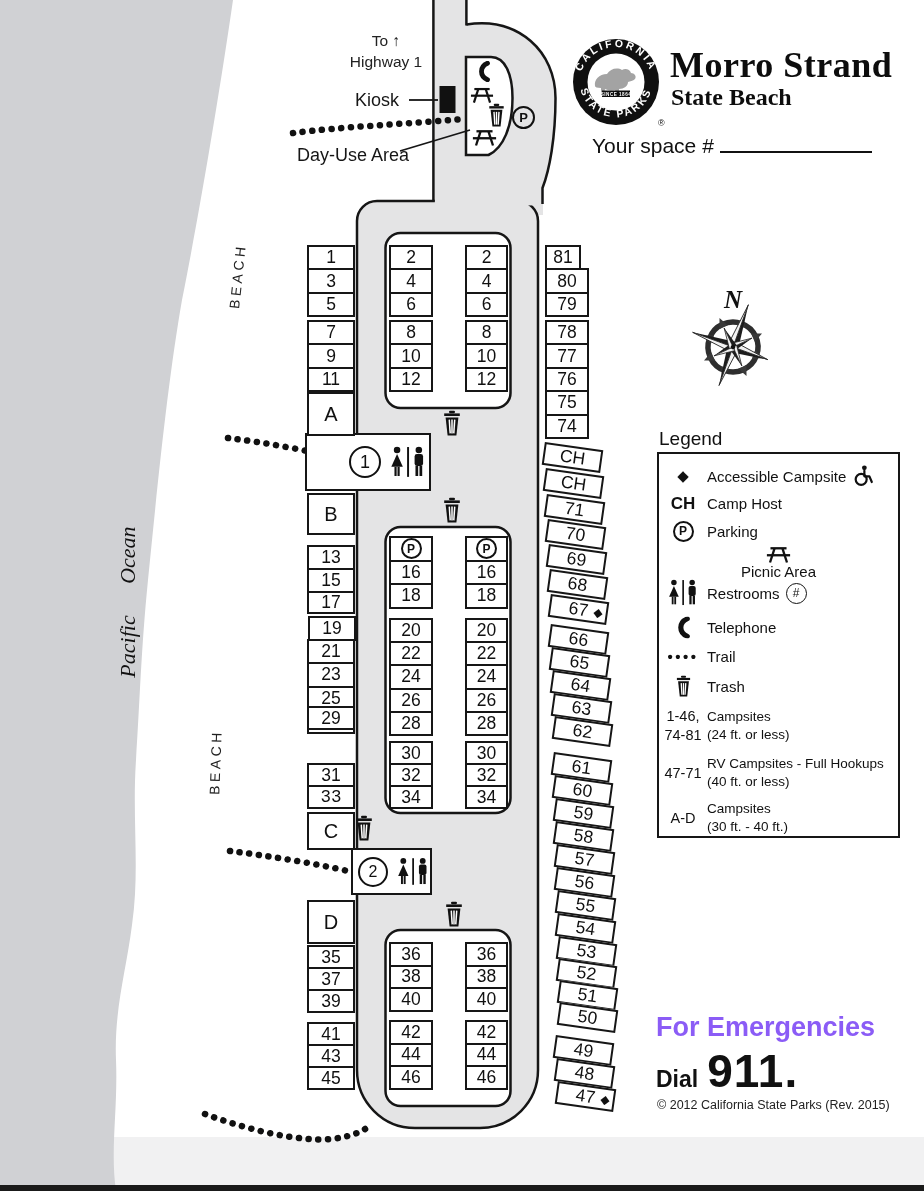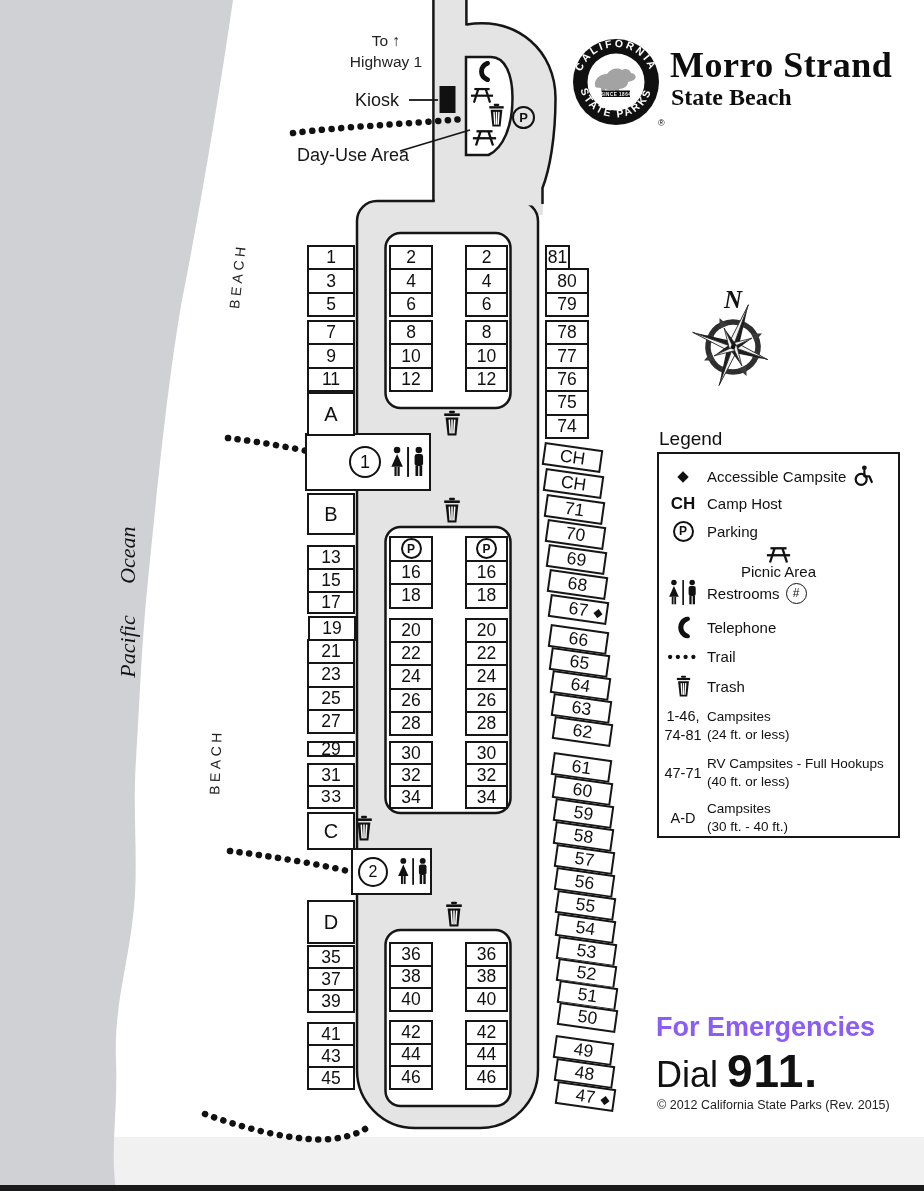--- a/index.html
+++ b/index.html
@@ -58,21 +58,21 @@
   .lch{font-weight:bold;font-size:17px;}
   .ldiamond{font-size:15px;}
   .circle-num{width:19px;height:19px;border:1.8px solid #111;border-radius:50%;font-size:12px;
               display:flex;align-items:center;justify-content:center;flex:none;}
   .ldots{font-size:15px;font-weight:bold;letter-spacing:2.5px;}
 
   
   .emg{position:absolute;left:656px;top:1012px;}
   .emg-l1{font-weight:bold;font-size:27px;color:#8b5cf6;}
   .emg-l2{display:flex;align-items:baseline;gap:9px;margin-top:1px;}
-  .emg-dial{font-weight:normal;font-size:36px;}
+  .emg-dial{font-weight:bold;font-size:23px;}
   .emg-911{font-weight:bold;font-size:46px;letter-spacing:1px;}
   .copyright{position:absolute;left:657px;top:1098px;font-size:12.5px;color:#222;}
 
   .tohwy{position:absolute;left:338px;top:31px;width:96px;text-align:center;
          font-size:15.5px;line-height:1.35;color:#222;}
 </style>
 </head>
 <body>
 
 <div class="stage">
@@ -244,21 +244,21 @@
       <div class="site" style="left: 307px; top: 343.4px; width: 48px; height: 25.4px;">9</div>
       <div class="site" style="left: 307px; top: 366.8px; width: 48px; height: 25.4px;">11</div>
       <div class="site" style="left: 307px; top: 545px; width: 48px; height: 25.2px;">13</div>
       <div class="site" style="left: 307px; top: 568.2px; width: 48px; height: 25.2px;">15</div>
       <div class="site" style="left: 307px; top: 591.4px; width: 48px; height: 23px;">17</div>
       <div class="site" style="left: 308px; top: 616px; width: 48px; height: 25.2px;">19</div>
       <div class="site" style="left: 307px; top: 639.2px; width: 48px; height: 25.2px;">21</div>
       <div class="site" style="left: 307px; top: 662.4px; width: 48px; height: 25.2px;">23</div>
       <div class="site" style="left: 307px; top: 685.6px; width: 48px; height: 25.2px;">25</div>
       <div class="site" style="left: 307px; top: 708.8px; width: 48px; height: 25.2px;">27</div>
-      <div class="site" style="left: 307px; top: 741px; width: 48px; height: 16px;">29</div>
+      <div class="site" style="left: 307px; top: 706px; width: 48px; height: 24px;">29</div>
       <div class="site" style="left: 307px; top: 763px; width: 48px; height: 24px;">31</div>
       <div class="site" style="left: 307px; top: 785px; width: 48px; height: 24px; font-family: Liberation Mono, monospace;">33</div>
       <div class="site" style="left: 307px; top: 945px; width: 48px; height: 24px;">35</div>
       <div class="site" style="left: 307px; top: 967px; width: 48px; height: 24px;">37</div>
       <div class="site" style="left: 307px; top: 989px; width: 48px; height: 24px;">39</div>
       <div class="site" style="left: 307px; top: 1022px; width: 48px; height: 24px;">41</div>
       <div class="site" style="left: 307px; top: 1044px; width: 48px; height: 24px;">43</div>
       <div class="site" style="left: 307px; top: 1066px; width: 48px; height: 24px;">45</div>
       <div class="site" style="left: 389px; top: 245px; width: 44px; height: 25.4px;">2</div>
       <div class="site" style="left: 389px; top: 268.4px; width: 44px; height: 25.4px;">4</div>
@@ -303,21 +303,21 @@
       <div class="site" style="left: 465px; top: 710.8px; width: 43px; height: 25.2px;">28</div>
       <div class="site" style="left: 465px; top: 741px; width: 43px; height: 24px;">30</div>
       <div class="site" style="left: 465px; top: 763px; width: 43px; height: 24px;">32</div>
       <div class="site" style="left: 465px; top: 785px; width: 43px; height: 24px;">34</div>
       <div class="site" style="left: 465px; top: 942px; width: 43px; height: 24.5px;">36</div>
       <div class="site" style="left: 465px; top: 964.5px; width: 43px; height: 24.5px;">38</div>
       <div class="site" style="left: 465px; top: 987px; width: 43px; height: 24.5px;">40</div>
       <div class="site" style="left: 465px; top: 1020px; width: 43px; height: 24.5px;">42</div>
       <div class="site" style="left: 465px; top: 1042.5px; width: 43px; height: 24.5px;">44</div>
       <div class="site" style="left: 465px; top: 1065px; width: 43px; height: 24.5px;">46</div>
-      <div class="site" style="left: 545px; top: 245px; width: 25px; height: 25.4px;">81</div>
+      <div class="site" style="left: 545px; top: 245px; width: 36px; height: 25.4px;">81</div>
       <div class="site" style="left: 545px; top: 268.4px; width: 44px; height: 25.4px;">80</div>
       <div class="site" style="left: 545px; top: 291.8px; width: 44px; height: 25.4px;">79</div>
       <div class="site" style="left: 545px; top: 320px; width: 44px; height: 25.4px;">78</div>
       <div class="site" style="left: 545px; top: 343.4px; width: 44px; height: 25.4px;">77</div>
       <div class="site" style="left: 545px; top: 366.8px; width: 44px; height: 25.4px;">76</div>
       <div class="site" style="left: 545px; top: 390.2px; width: 44px; height: 25.4px;">75</div>
       <div class="site" style="left: 545px; top: 413.6px; width: 44px; height: 25.4px;">74</div>
       <div class="site letter" style="left: 307px; top: 392px; width: 48px; height: 44px;">A</div>
       <div class="site letter" style="left: 307px; top: 493px; width: 48px; height: 42px;">B</div>
       <div class="site letter" style="left: 307px; top: 812px; width: 48px; height: 38px;">C</div>
@@ -382,20 +382,23 @@
   <div class="maplabel" style="left:355px;top:90px;">Kiosk</div>
   <div class="maplabel" style="left:297px;top:145px;">Day-Use Area</div>
 
   <div class="beach" style="left:195px;top:268px;transform:rotate(-84deg);">BEACH</div>
   <div class="beach" style="left:173px;top:754px;transform:rotate(-88deg);">BEACH</div>
   <div class="ocean-label" style="left:20px;top:589px;">Pacific Ocean</div>
   <div class="north" style="left:724px;top:286px;">N</div>
 
   <div class="park-name">Morro Strand</div>
   <div class="park-type">State Beach</div>
+  <div class="your-space">
+    <span>Your space #</span><span class="blank"></span>
+  </div>
 
   <div class="legend-title">Legend</div>
   <div class="legend-box">
     <div class="lrow" style="height:28px;">
       <span class="licon">
           <span class="ldiamond">◆</span>
         </span>
       <span class="ltext">
           <span>Accessible Campsite</span>
         <svg width="22" height="22" viewBox="0 0 24 24">

